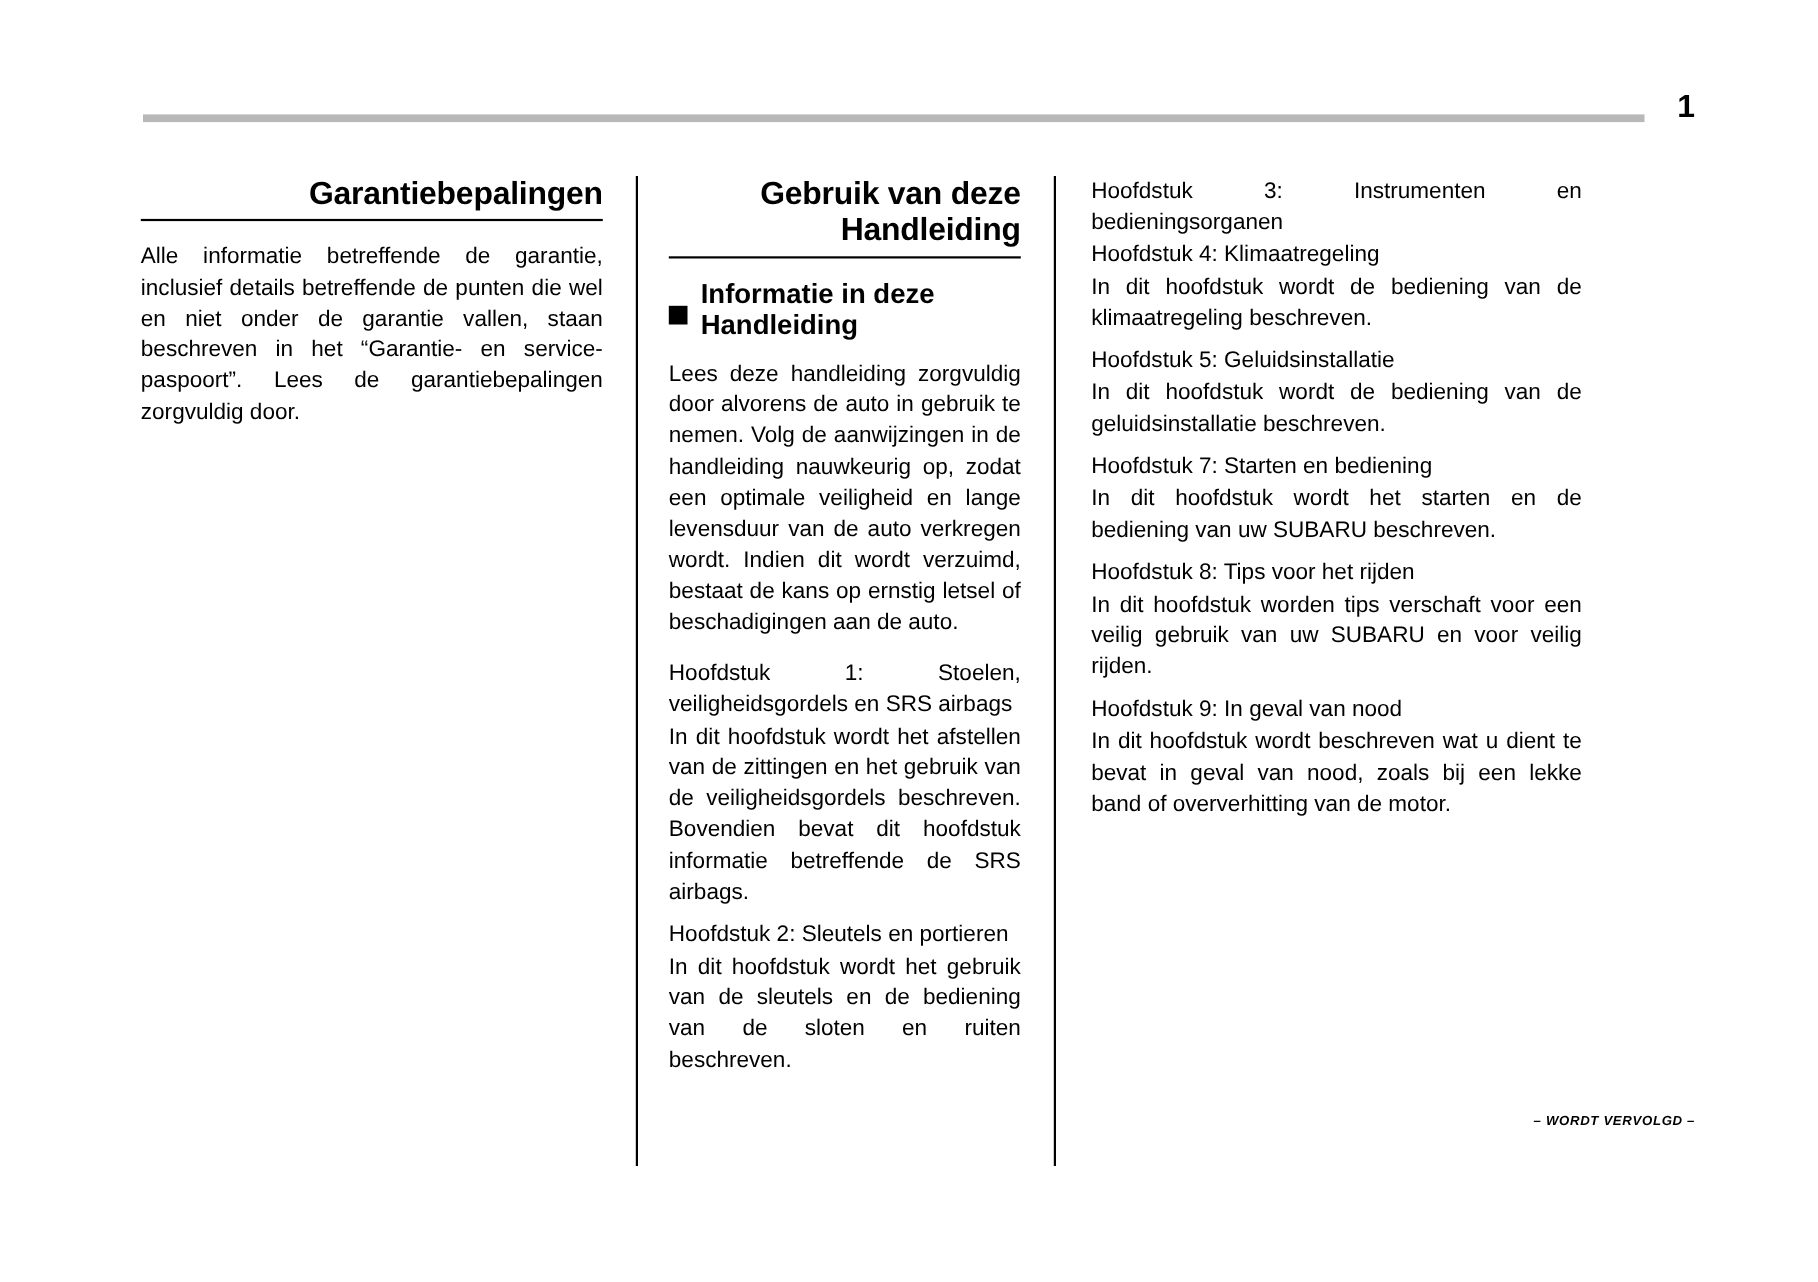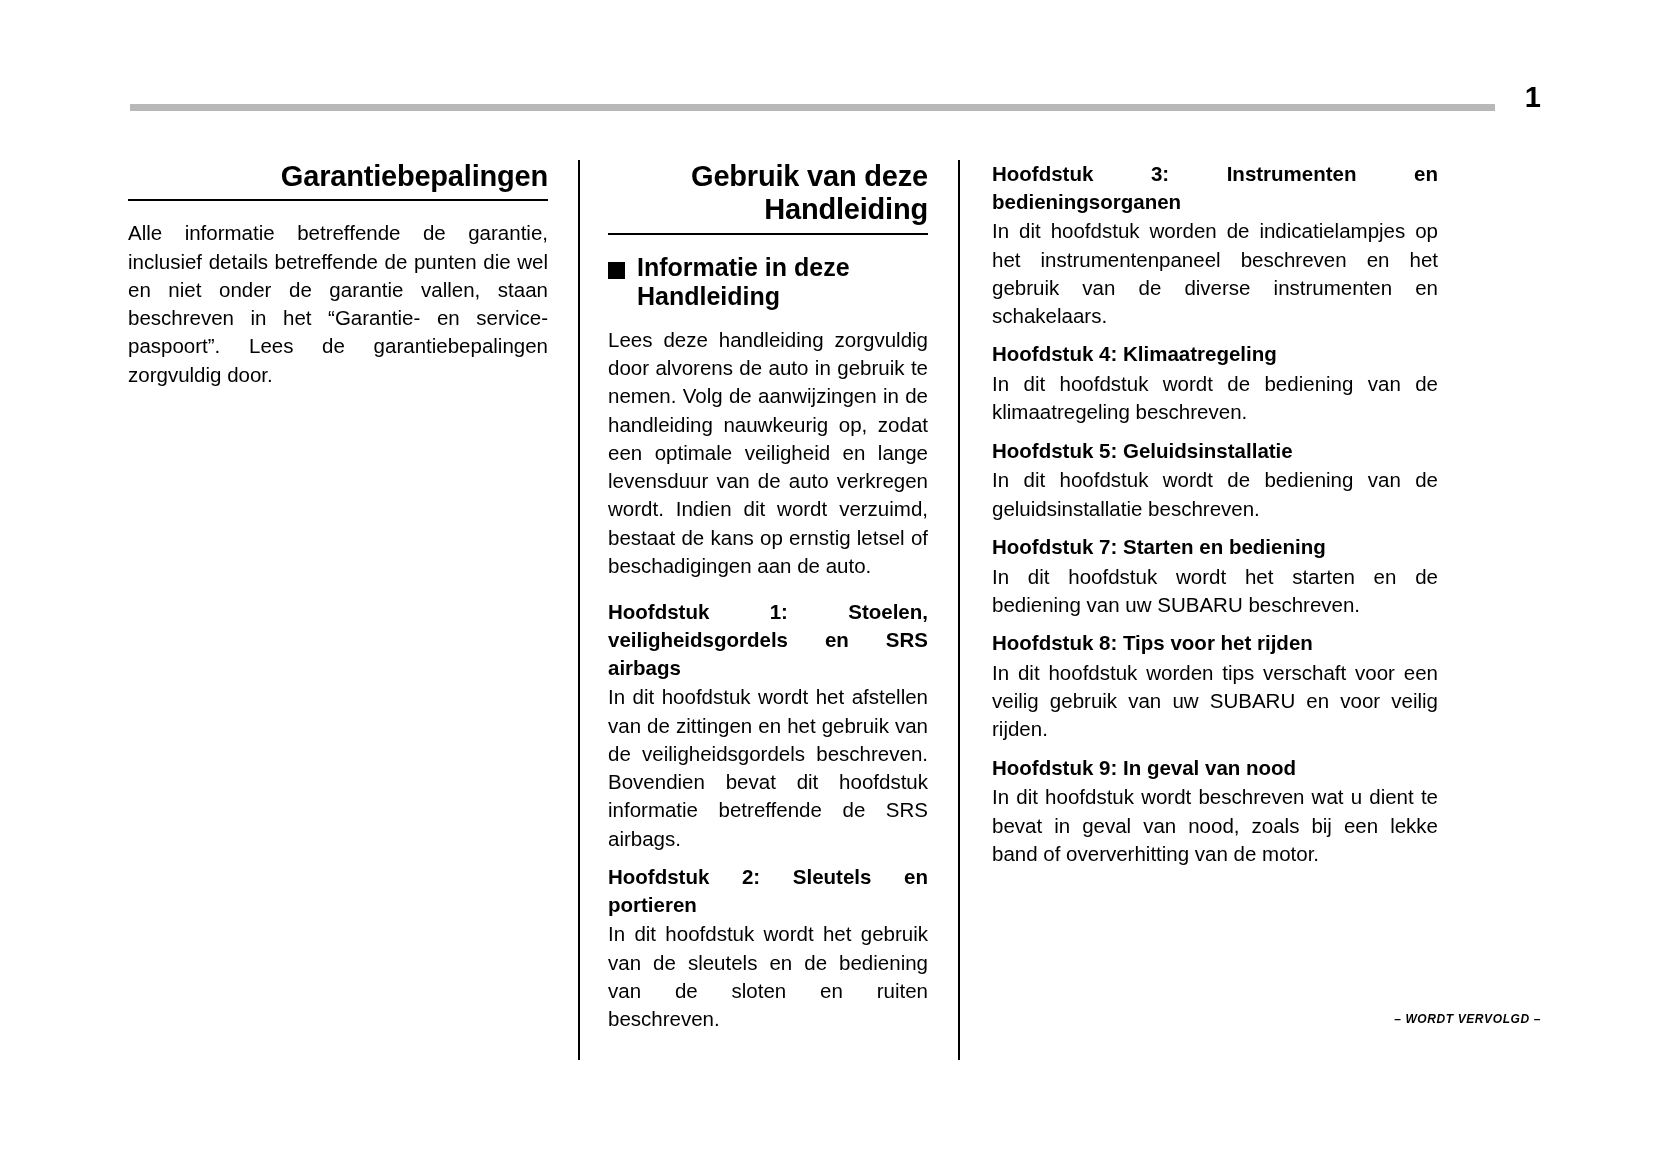--- a/index.html
+++ b/index.html
@@ -72,21 +72,21 @@
     width: 100%;
   }
   .title-rule.short { width: 420px; }
 
   h2.subhead {
     font-size: 25px;
     font-weight: bold;
     margin: 0 0 14px 0;
     line-height: 1.18;
     display: flex;
-    align-items: flex-start;
+    align-items: center;
     gap: 12px;
   }
   .bullet-square {
     display: inline-block;
     width: 17px;
     height: 17px;
     background: #000;
     margin-top: 9px;
     flex: 0 0 auto;
   }
@@ -95,21 +95,21 @@
     font-size: 20.5px;
     line-height: 1.38;
     margin: 0 0 18px 0;
     text-align: justify;
     text-justify: inter-word;
   }
   p.body:last-child { margin-bottom: 0; }
 
   h3.chap {
     font-size: 20.5px;
-    font-weight: bold;
+    font-weight: normal;
     margin: 0 0 2px 0;
     line-height: 1.35;
     text-align: justify;
   }
   p.chapbody {
     font-size: 20.5px;
     line-height: 1.38;
     margin: 0 0 10px 0;
     text-align: justify;
   }
@@ -153,21 +153,20 @@
 
       <h3 class="chap">Hoofdstuk 1: Stoelen, veiligheidsgordels en SRS airbags</h3>
       <p class="chapbody">In dit hoofdstuk wordt het afstellen van de zittingen en het gebruik van de veiligheidsgordels beschreven. Bovendien bevat dit hoofdstuk informatie betreffende de SRS airbags.</p>
 
       <h3 class="chap">Hoofdstuk 2: Sleutels en portieren</h3>
       <p class="chapbody">In dit hoofdstuk wordt het gebruik van de sleutels en de bediening van de sloten en ruiten beschreven.</p>
     </div>
 
     <div class="col col-3">
       <h3 class="chap">Hoofdstuk 3: Instrumenten en bedieningsorganen</h3>
-      <p class="chapbody">In dit hoofdstuk worden de indicatielampjes op het instrumentenpaneel beschreven en het gebruik van de diverse instrumenten en schakelaars.</p>
 
       <h3 class="chap">Hoofdstuk 4: Klimaatregeling</h3>
       <p class="chapbody">In dit hoofdstuk wordt de bediening van de klimaatregeling beschreven.</p>
 
       <h3 class="chap">Hoofdstuk 5: Geluidsinstallatie</h3>
       <p class="chapbody">In dit hoofdstuk wordt de bediening van de geluidsinstallatie beschreven.</p>
 
 
       <h3 class="chap">Hoofdstuk 7: Starten en bediening</h3>
       <p class="chapbody">In dit hoofdstuk wordt het starten en de bediening van uw SUBARU beschreven.</p>

